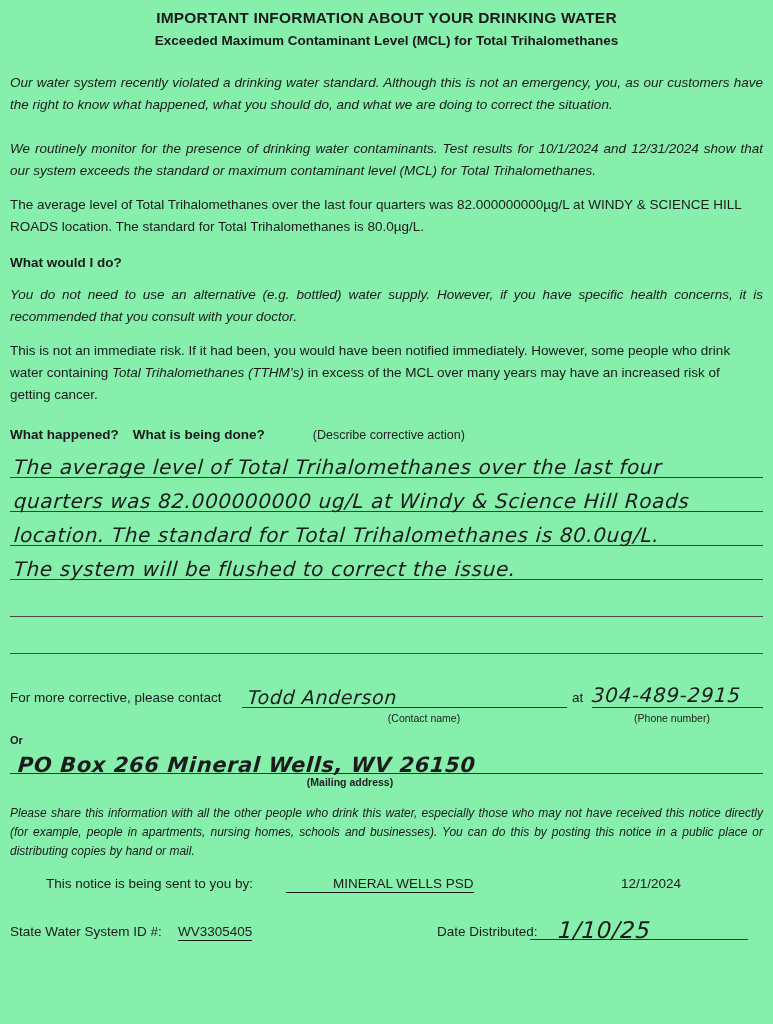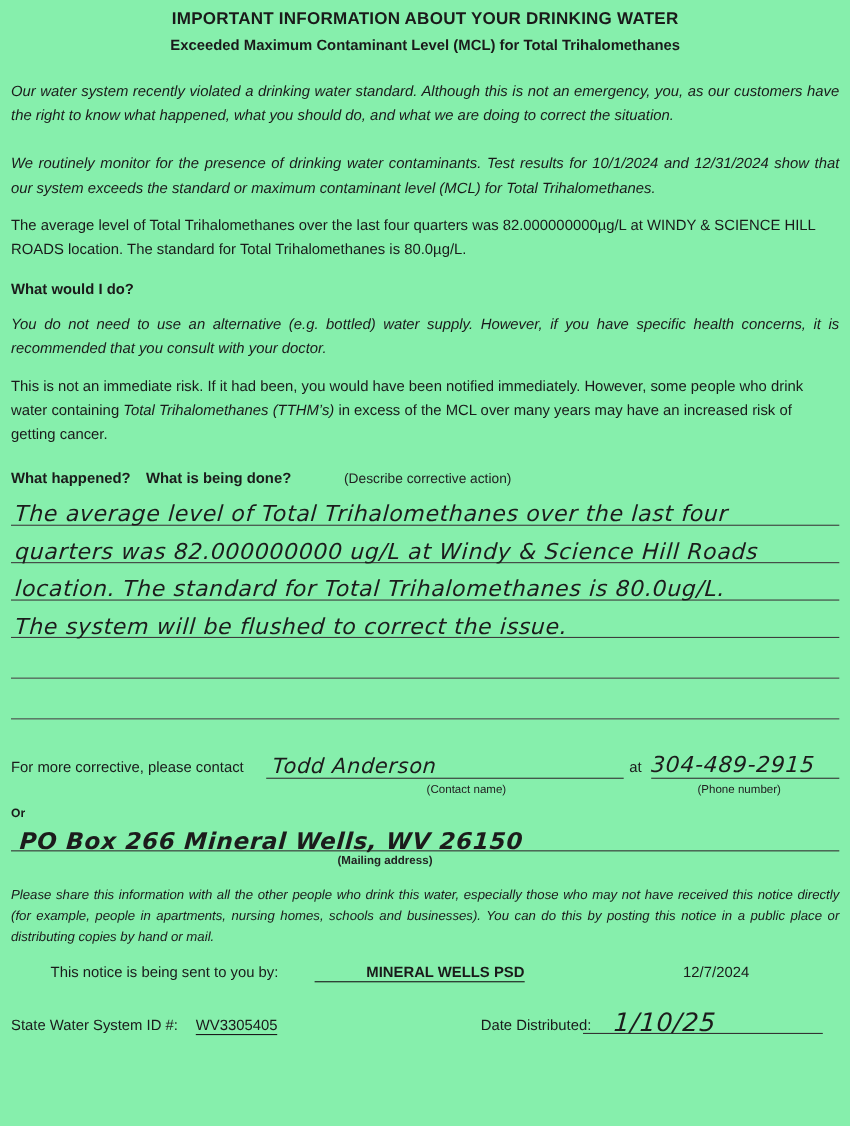--- a/index.html
+++ b/index.html
@@ -63,21 +63,21 @@
   .mailing-block { position: relative; height: 56px; margin-top: 2px; font-weight: bold; }
   .mailing-or { position: absolute; left: 0; top: 0; font-size: 11px; }
   .mailing-line { position: absolute; left: 0; right: 0; top: 0; height: 40px; border-bottom: 1.3px solid #333; }
   .mailing-line .hw { position: absolute; left: 8px; bottom: -4px; font-size: 21px; }
   .caption-mailing { left: 340px; top: 42px; }
 
   .share-para { margin-top: 14px; font-size: 12px; line-height: 19px; }
 
   .footer-row1 { position: relative; margin-top: 15px; height: 20px; font-size: 13.5px; margin-left: 36px; }
   .footer-sent-label { position: absolute; left: 0; top: 0; }
-  .footer-sent-value { position: absolute; left: 240px; top: 0; font-weight: bold; border-bottom: 1.5px solid #1a1a1a; padding-bottom: 1px; padding-left: 47px; }
+  .footer-sent-value { position: absolute; left: 240px; top: 0; font-weight: normal; border-bottom: 1.5px solid #1a1a1a; padding-bottom: 1px; padding-left: 47px; }
   .footer-date-sent { position: absolute; left: 575px; top: 0; }
 
   .footer-row2 { position: relative; margin-top: 16px; height: 40px; font-size: 13.5px; }
   .footer-id-label { position: absolute; left: 0; top: 12px; }
   .footer-id-value { position: absolute; left: 168px; top: 12px; border-bottom: 1.3px solid #1a1a1a; padding-bottom: 1px; }
   .footer-dist-label { position: absolute; left: 427px; top: 12px; text-align: right; }
   .footer-dist-line { position: absolute; left: 520px; width: 218px; top: -14px; height: 42px; border-bottom: 1.3px solid #333; }
   .footer-dist-line .hw { position: absolute; left: 28px; bottom: -4px; font-size: 23px; }
 </style>
 </head>
@@ -141,21 +141,21 @@
         <span class="hw">PO Box 266 Mineral Wells, WV 26150</span>
       </span>
     <span class="caption caption-mailing">(Mailing address)</span>
   </div>
 
   <p class="share-para italic justify">Please share this information with all the other people who drink this water, especially those who may not have received this notice directly (for example, people in apartments, nursing homes, schools and businesses). You can do this by posting this notice in a public place or distributing copies by hand or mail.</p>
 
   <div class="footer-row1">
     <span class="footer-sent-label">This notice is being sent to you by:</span>
     <span class="footer-sent-value">MINERAL WELLS PSD</span>
-    <span class="footer-date-sent">12/7/2024</span>
+    <span class="footer-date-sent">12/1/2024</span>
   </div>
 
   <div class="footer-row2">
     <span class="footer-id-label">State Water System ID #:</span>
     <span class="footer-id-value">WV3305405</span>
     <span class="footer-dist-label">Date Distributed:</span>
     <span class="footer-dist-line">
         <span class="hw">1/10/25</span>
       </span>
   </div>

